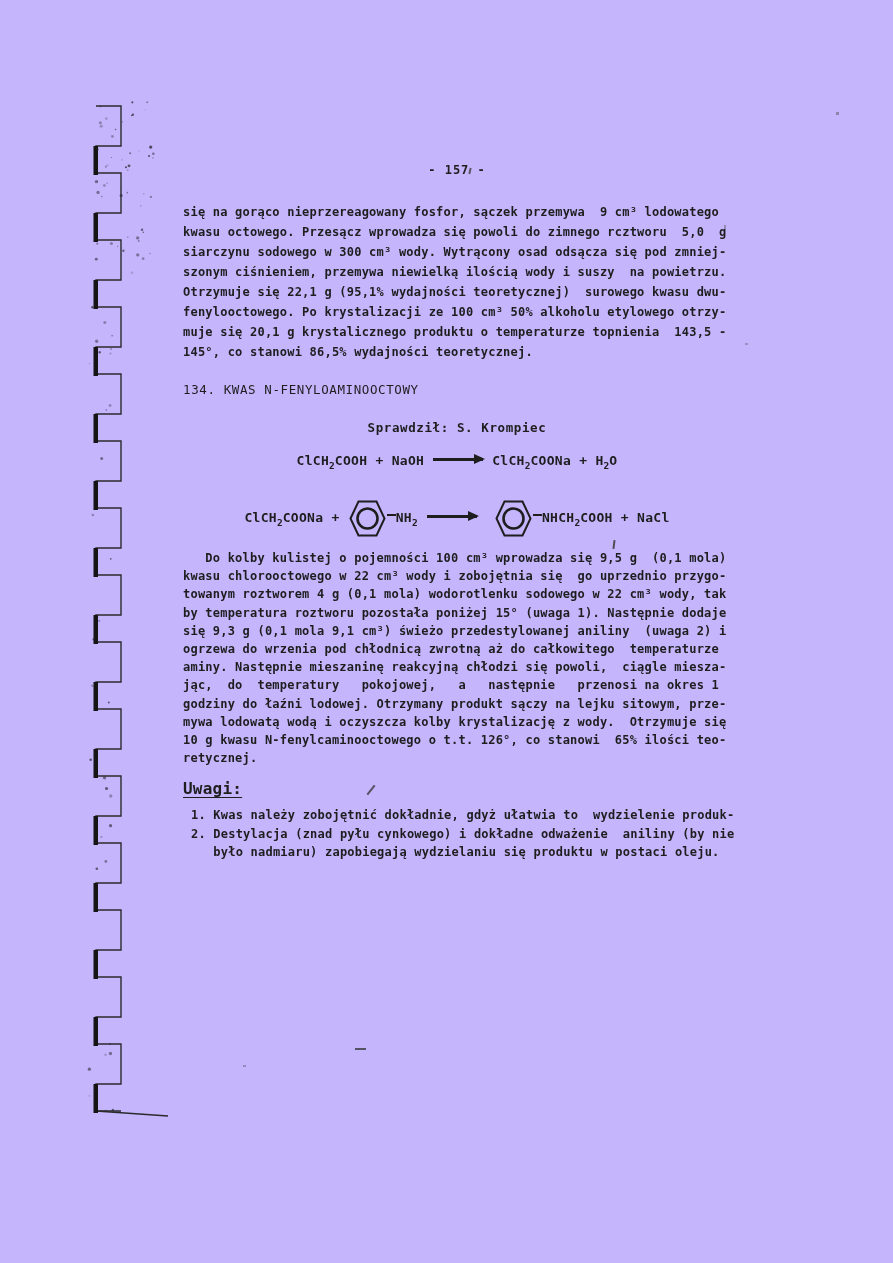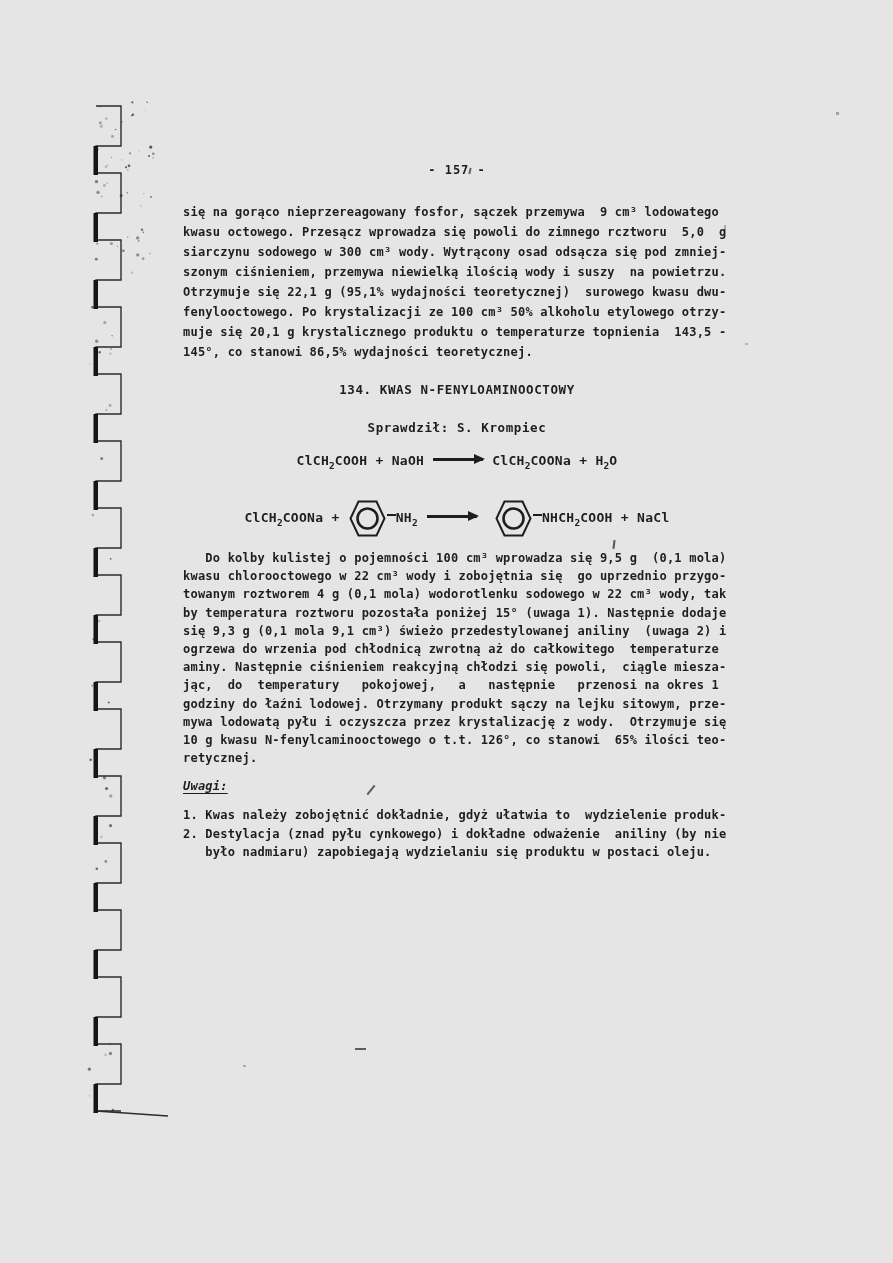--- a/index.html
+++ b/index.html
@@ -1,38 +1,38 @@
 <!DOCTYPE html>
 <html><head>
 <meta charset="utf-8">
 <style>
   html,body{margin:0;padding:0;}
   body{
     width:893px;height:1263px;position:relative;overflow:hidden;
     background:#ffffff;
     font-family:"DejaVu Sans Mono", monospace;
   }
-  .page{position:absolute;inset:0;background:#e5e5e5;color:#1e1e1e;}
+  .page{position:absolute;inset:0;background:#c4b5fd;color:#1e1e1e;}
   .edge-svg{position:absolute;left:0;top:0;pointer-events:none;}
   .content{position:absolute;left:183px;top:0;width:550px;}
   .tline{
     white-space:pre;font-size:12px;font-weight:700;letter-spacing:0.22px;
     color:#1e1e1e;
   }
   .p1 .tline{line-height:20px;}
   .p2 .tline{line-height:18.2px;}
   .notes-body .tline{line-height:18.6px;}
   .pagenum{
     position:absolute;top:163px;left:0;width:548px;text-align:center;
     font-size:12px;font-weight:700;letter-spacing:1px;
   }
   .p1{position:absolute;top:202px;left:0;}
   .heading{
-    position:absolute;top:382px;left:0;width:548px;text-align:center;
-    font-size:12.5px;font-weight:700;letter-spacing:0.6px;
+    position:absolute;top:382px;left:0;width:548px;text-align:left;
+    font-size:12.5px;font-weight:400;letter-spacing:0.6px;
   }
   .checkedby{
     position:absolute;top:420px;left:0;width:548px;text-align:center;
     font-size:12.5px;font-weight:700;letter-spacing:0.6px;
   }
   .equation{
     position:absolute;left:0;width:548px;text-align:center;
     font-size:13px;font-weight:700;letter-spacing:0.3px;white-space:nowrap;
   }
   .eq1{top:453px;}
@@ -44,24 +44,24 @@
   }
   .rarrow::after{
     content:"";position:absolute;right:-2px;top:-4.2px;width:0;height:0;
     border-left:11px solid #1e1e1e;border-top:5.4px solid transparent;border-bottom:5.4px solid transparent;
   }
   .bond{display:inline-block;width:9px;height:2.2px;background:#1e1e1e;vertical-align:6px;}
   .benzene{vertical-align:middle;margin:0 1px;}
   .p2{position:absolute;top:549px;left:0;}
   .notes-heading{
     position:absolute;top:779px;left:0;
-    font-size:12px;font-weight:700;letter-spacing:0.22px;
-    text-decoration:underline;text-underline-offset:3px;font-style:italic;
-  }
-  .notes-body{position:absolute;top:806px;left:0;}
+    font-size:16px;font-weight:700;letter-spacing:0.22px;
+    text-decoration:underline;text-underline-offset:3px;
+  }
+  .notes-body{position:absolute;top:806px;left:8px;}
   .artifact{position:absolute;background:#3a3a3a;}
 </style>
 </head>
 <body>
 
 <div class="page">
 
   <svg id="edge-svg" class="edge-svg" width="893" height="1263" viewBox="0 0 893 1263">
       <path d="M 96 106 H 121 v 40 h -25 v 27 h 25 v 40 h -25 v 27 h 25 v 40 h -25 v 27 h 25 v 40 h -25 v 27 h 25 v 40 h -25 v 27 h 25 v 40 h -25 v 27 h 25 v 40 h -25 v 27 h 25 v 40 h -25 v 27 h 25 v 40 h -25 v 27 h 25 v 40 h -25 v 27 h 25 v 40 h -25 v 27 h 25 v 40 h -25 v 27 h 25 v 40 h -25 v 27 h 25 v 40 h -25 v 27 h 25 v 40 h -25 v 27 h 25" fill="none" stroke="#2b2b2b" stroke-width="1.4"></path>
       <path d="M 96 1111 L 168 1116" stroke="#2b2b2b" stroke-width="1.4" fill="none"></path>
@@ -198,24 +198,24 @@
         <circle cx="18.5" cy="20.5" r="10" fill="none" stroke="#1e1e1e" stroke-width="2.6"></circle>
       </svg><span class="bond"></span><span>NHCH</span><span class="sub">2</span><span>COOH + NaCl</span></div>
 
     <div class="p2">
       <div class="tline">   Do kolby kulistej o pojemności 100 cm³ wprowadza się 9,5 g  (0,1 mola)</div>
       <div class="tline">kwasu chlorooctowego w 22 cm³ wody i zobojętnia się  go uprzednio przygo-</div>
       <div class="tline">towanym roztworem 4 g (0,1 mola) wodorotlenku sodowego w 22 cm³ wody, tak</div>
       <div class="tline">by temperatura roztworu pozostała poniżej 15° (uwaga 1). Następnie dodaje</div>
       <div class="tline">się 9,3 g (0,1 mola 9,1 cm³) świeżo przedestylowanej aniliny  (uwaga 2) i</div>
       <div class="tline">ogrzewa do wrzenia pod chłodnicą zwrotną aż do całkowitego  temperaturze</div>
-      <div class="tline">aminy. Następnie ciśnieniem reakcyjną chłodzi się powoli,  ciągle miesza-</div>
+      <div class="tline">aminy. Następnie mieszaninę reakcyjną chłodzi się powoli,  ciągle miesza-</div>
       <div class="tline">jąc,  do  temperatury   pokojowej,   a   następnie   przenosi na okres 1</div>
       <div class="tline">godziny do łaźni lodowej. Otrzymany produkt sączy na lejku sitowym, prze-</div>
-      <div class="tline">mywa lodowatą pyłu i oczyszcza przez krystalizację z wody.  Otrzymuje się</div>
+      <div class="tline">mywa lodowatą wodą i oczyszcza kolby krystalizację z wody.  Otrzymuje się</div>
       <div class="tline">10 g kwasu N-fenylcaminooctowego o t.t. 126°, co stanowi  65% ilości teo-</div>
       <div class="tline">retycznej.</div>
     </div>
 
     <div class="notes-heading">Uwagi:</div>
 
     <div class="notes-body">
       <div class="tline">1. Kwas należy zobojętnić dokładnie, gdyż ułatwia to  wydzielenie produk-</div>
       <div class="tline">2. Destylacja (znad pyłu cynkowego) i dokładne odważenie  aniliny (by nie</div>
       <div class="tline">   było nadmiaru) zapobiegają wydzielaniu się produktu w postaci oleju.</div>

